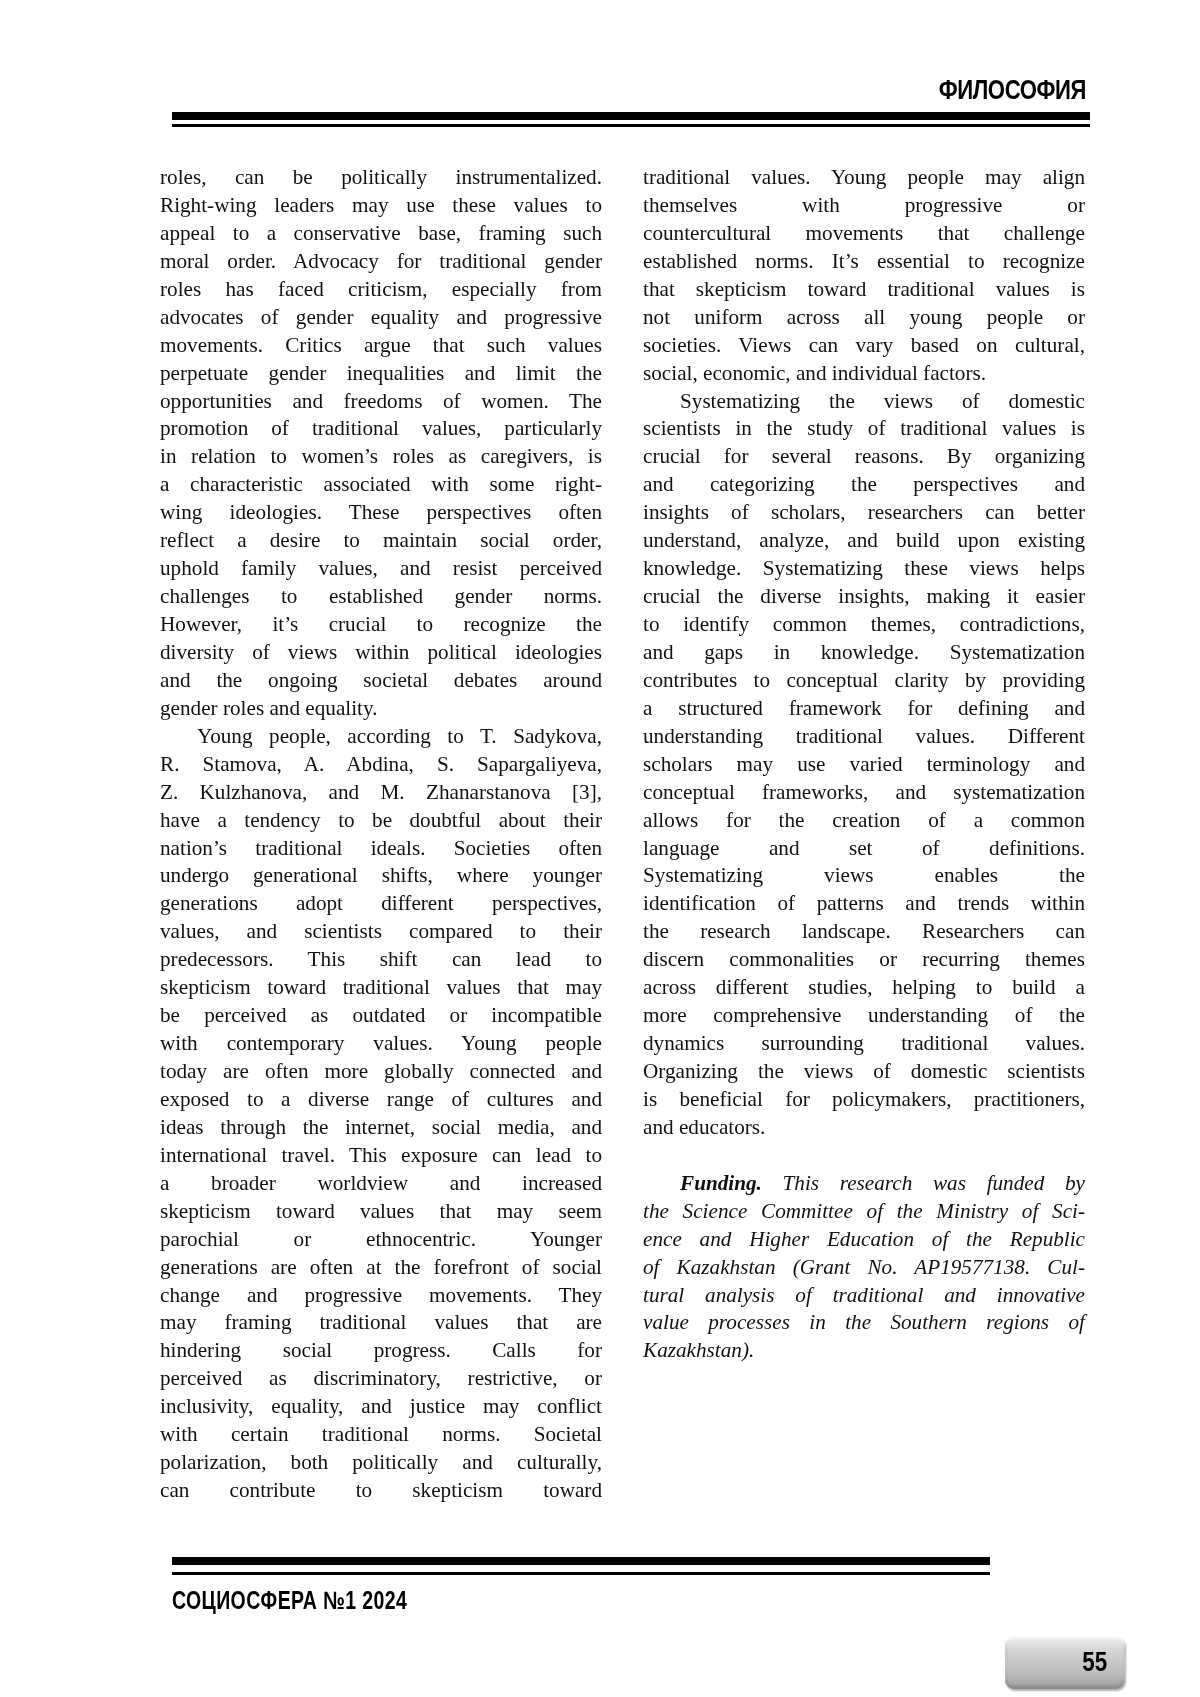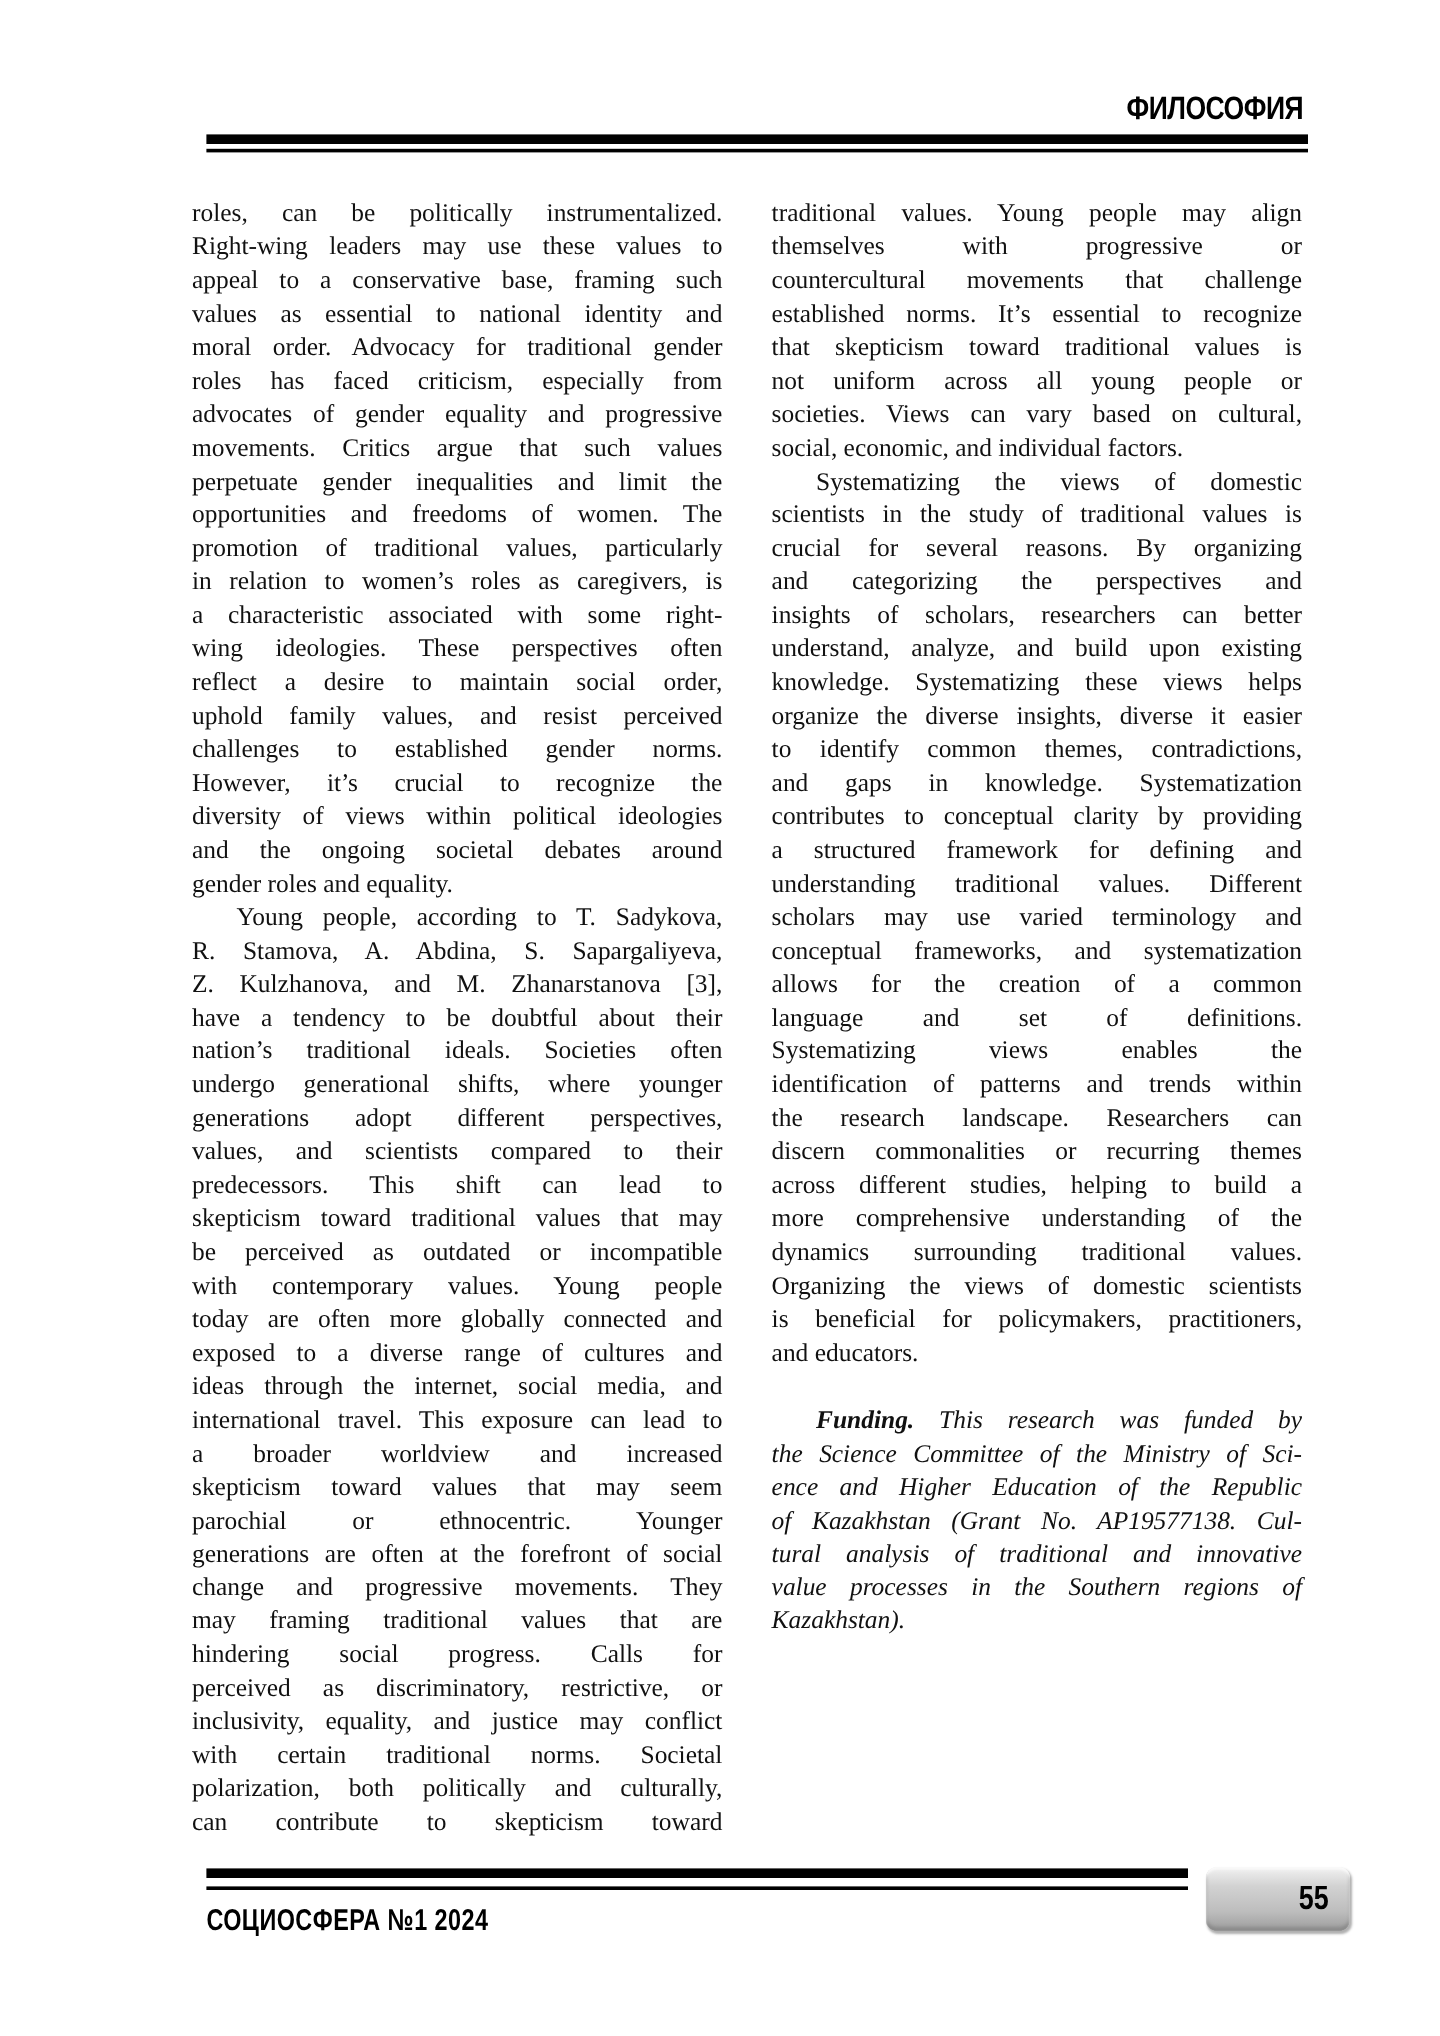--- a/index.html
+++ b/index.html
@@ -12,38 +12,37 @@
   .col.left { left:160px; }
   .col.right { left:643px; }
   .ln { display:block; height:27.94px; white-space:nowrap; text-align:justify; text-align-last:justify; overflow:visible; }
   .ln.last { text-align-last:left; }
   .ln.indent { text-indent:37px; }
   .ln.blank { height:27.94px; }
   .funding .ln { font-style:italic; }
   .funding b { font-weight:bold; }
   .footer-text { position:absolute; left:172px; top:1587px; font-family:"Liberation Sans", sans-serif; font-weight:bold;
     font-size:25px; line-height:26px; transform:scaleX(0.78); transform-origin:left center; white-space:nowrap; color:#000; letter-spacing:0.5px; }
-  .page-box { position:absolute; left:1005px; top:1556px; width:120px; height:53px; border-radius:9px;
+  .page-box { position:absolute; left:1005px; top:1636px; width:120px; height:53px; border-radius:9px;
     background:linear-gradient(to bottom, #f2f2f2 0%, #d2d2d2 30%, #bdbdbd 70%, #9c9c9c 100%);
     box-shadow: inset 0 2px 2px #fbfbfb, inset 0 -3px 3px #8a8a8a, 1px 2px 2px #b0b0b0; }
   .page-num { position:absolute; right:18px; top:11px; font-family:"Liberation Sans", sans-serif; font-weight:bold;
     font-size:28px; line-height:30px; transform:scaleX(0.8); transform-origin:right center; color:#000; }
 </style>
 </head>
 <body>
 
 <div class="header-title">ФИЛОСОФИЯ</div>
 <div class="rule" style="left:172px; top:112px; width:918px; height:8px;"></div>
 <div class="rule" style="left:172px; top:124px; width:918px; height:3px;"></div>
 
 <div class="col left">
   <span class="ln">roles, can be politically instrumentalized.</span>
   <span class="ln">Right-wing leaders may use these values to</span>
   <span class="ln">appeal to a conservative base, framing such</span>
-  <span class="ln">values as essential to national identity and</span>
   <span class="ln">moral order. Advocacy for traditional gender</span>
   <span class="ln">roles has faced criticism, especially from</span>
   <span class="ln">advocates of gender equality and progressive</span>
   <span class="ln">movements. Critics argue that such values</span>
   <span class="ln">perpetuate gender inequalities and limit the</span>
   <span class="ln">opportunities and freedoms of women. The</span>
   <span class="ln">promotion of traditional values, particularly</span>
   <span class="ln">in relation to women’s roles as caregivers, is</span>
   <span class="ln">a characteristic associated with some right-</span>
   <span class="ln">wing ideologies. These perspectives often</span>
@@ -93,21 +92,21 @@
   <span class="ln">not uniform across all young people or</span>
   <span class="ln">societies. Views can vary based on cultural,</span>
   <span class="ln last">social, economic, and individual factors.</span>
   <span class="ln indent">Systematizing the views of domestic</span>
   <span class="ln">scientists in the study of traditional values is</span>
   <span class="ln">crucial for several reasons. By organizing</span>
   <span class="ln">and categorizing the perspectives and</span>
   <span class="ln">insights of scholars, researchers can better</span>
   <span class="ln">understand, analyze, and build upon existing</span>
   <span class="ln">knowledge. Systematizing these views helps</span>
-  <span class="ln">organize the diverse insights, diverse it easier</span>
+  <span class="ln">crucial the diverse insights, making it easier</span>
   <span class="ln">to identify common themes, contradictions,</span>
   <span class="ln">and gaps in knowledge. Systematization</span>
   <span class="ln">contributes to conceptual clarity by providing</span>
   <span class="ln">a structured framework for defining and</span>
   <span class="ln">understanding traditional values. Different</span>
   <span class="ln">scholars may use varied terminology and</span>
   <span class="ln">conceptual frameworks, and systematization</span>
   <span class="ln">allows for the creation of a common</span>
   <span class="ln">language and set of definitions.</span>
   <span class="ln">Systematizing views enables the</span>

